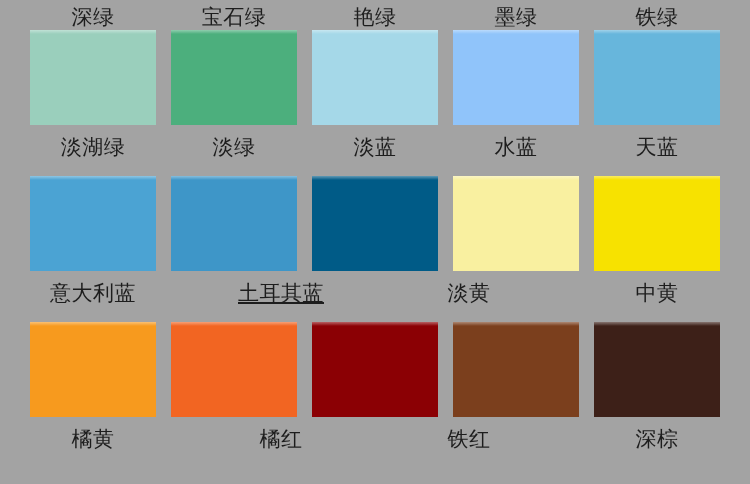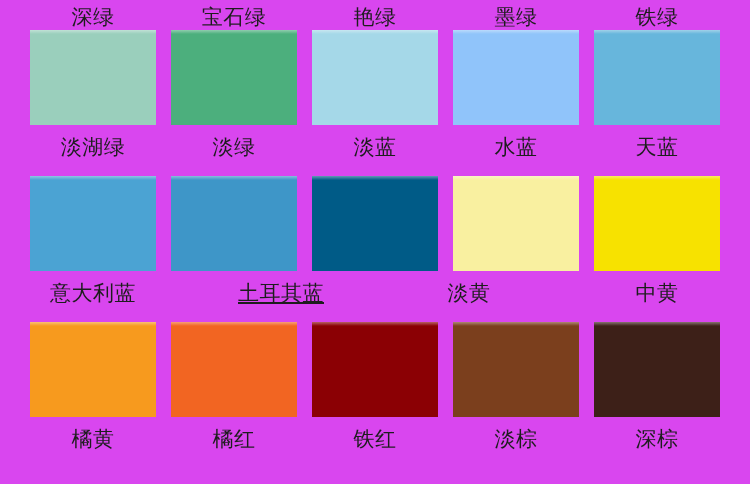--- a/index.html
+++ b/index.html
@@ -89,21 +89,21 @@
     font-weight: 400;
   }
 
   .spacer-top { height: 4px; }
   .gap-row { height: 7px; }
   .bottom-pad { height: 40px; }
 </style>
 </head>
 <body style="background-color: rgb(255, 255, 255);">
 
-<div id="chart" style="background-color: #d946ef;">
+<div id="chart" style="background-color: #a3a3a3;">
 
   <div class="spacer-top"></div>
 
   <div class="row orphan-row">
     <div class="cell">
       <span class="label" style="color: rgb(29, 29, 29);">深绿</span>
     </div>
     <div class="cell">
       <span class="label" style="color: rgb(29, 29, 29);">宝石绿</span>
     </div>
@@ -243,22 +243,19 @@
     <div class="cell">
       <span class="label" style="color: rgb(29, 29, 29);">橘黄</span>
     </div>
     <div class="cell">
       <span class="label" style="color: rgb(29, 29, 29);">橘红</span>
     </div>
     <div class="cell">
       <span class="label" style="color: rgb(29, 29, 29);">铁红</span>
     </div>
     <div class="cell">
-      <span class="label" style="color: rgb(29, 29, 29);">淡棕</span>
-    </div>
-    <div class="cell">
       <span class="label" style="color: rgb(29, 29, 29);">深棕</span>
     </div>
   </div>
 
   <div class="bottom-pad"></div>
 
 </div>
 
 </body></html>

